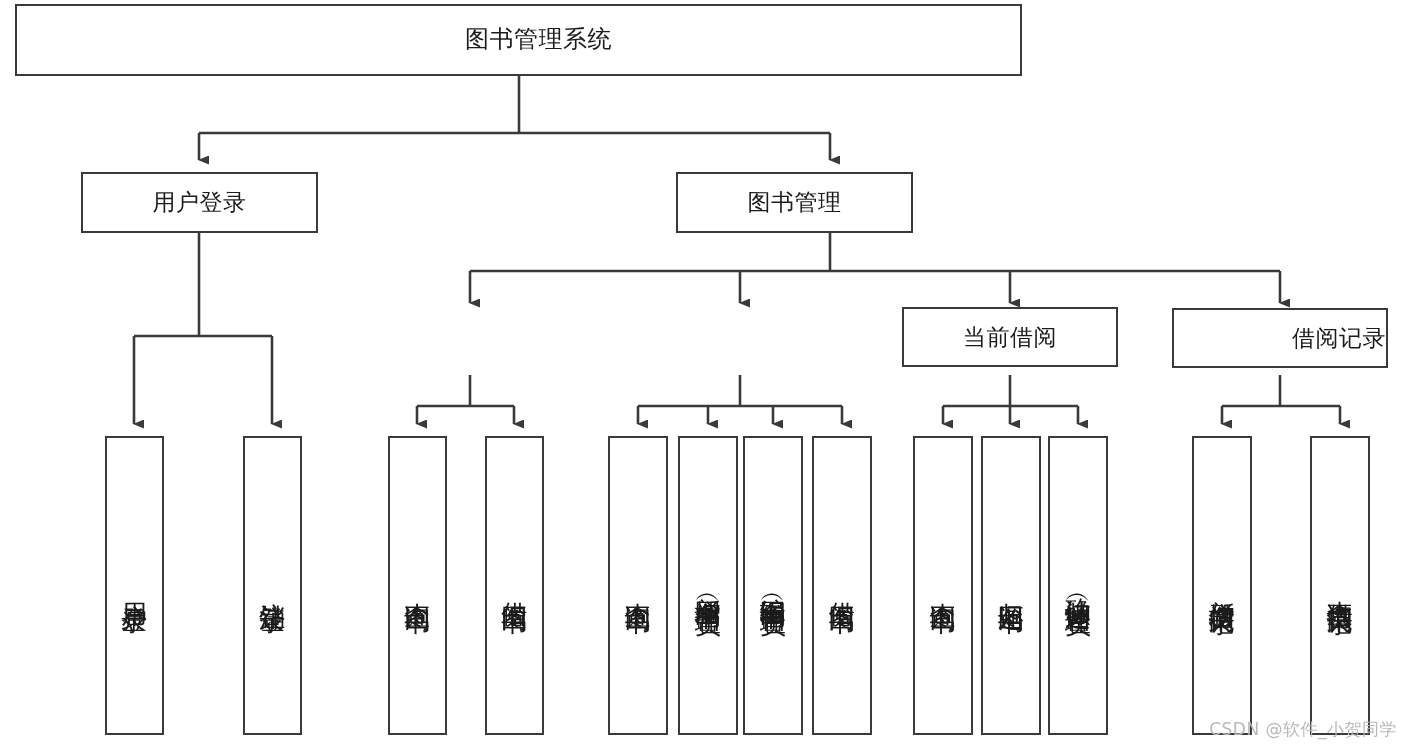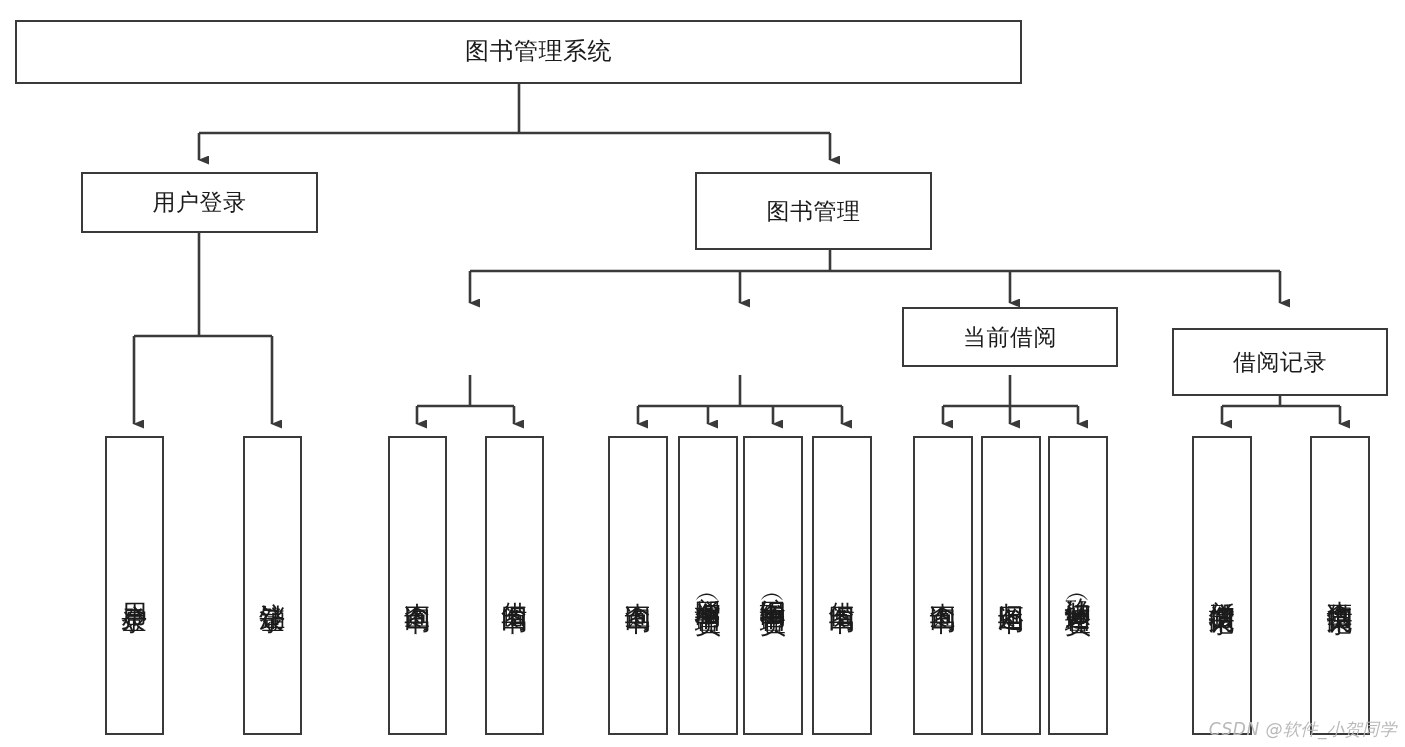--- a/index.html
+++ b/index.html
@@ -65,21 +65,20 @@
   }
   .watermark {
     position: absolute;
     right: 8px;
     bottom: 6px;
     font-size: 17px;
     color: #b9b9b9;
     letter-spacing: 0.5px;
     white-space: nowrap;
     user-select: none;
-    font-style: italic;
   }
 </style>
 </head>
 <body>
 
 <div id="canvas">
 
   <svg class="wires" viewBox="0 0 1405 747">
     <defs>
       <marker id="arrow" markerWidth="9" markerHeight="11" refX="4.5" refY="10" orient="auto" markerUnits="userSpaceOnUse">
@@ -123,35 +122,35 @@
       <path d="M1010,406 L1010,424" marker-end="url(#arrow)"></path>
       <path d="M1078,406 L1078,424" marker-end="url(#arrow)"></path>
 
       <path d="M1280,375 L1280,406"></path>
       <path d="M1222,406 L1340,406"></path>
       <path d="M1222,406 L1222,424" marker-end="url(#arrow)"></path>
       <path d="M1340,406 L1340,424" marker-end="url(#arrow)"></path>
     </g>
   </svg>
 
-  <div class="node horiz root" style="left:15px; top:20px; width:1007px; height:64px;padding-left:40px;">
+  <div class="node horiz root" style="left:15px; top:4px; width:1007px; height:72px;padding-left:40px;">
     <span class="label">图书管理系统</span>
   </div>
 
   <div class="node horiz" style="left:81px; top:172px; width:237px; height:61px;">
     <span class="label">用户登录</span>
   </div>
-  <div class="node horiz" style="left:695px; top:172px; width:237px; height:78px;">
+  <div class="node horiz" style="left:676px; top:172px; width:237px; height:61px;">
     <span class="label">图书管理</span>
   </div>
 
   <div class="node horiz" style="left:902px; top:307px; width:216px; height:60px;justify-content:center;">
     <span class="label">当前借阅</span>
   </div>
-  <div class="node horiz" style="left:1172px; top:328px; width:216px; height:68px;">
+  <div class="node horiz" style="left:1172px; top:308px; width:216px; height:60px;justify-content:flex-end;">
     <span class="label">借阅记录</span>
   </div>
 
   <div class="node vert" style="left:105px; top:436px; width:59px; height:299px;">
     <span class="label">用户登录</span>
   </div>
   <div class="node vert" style="left:243px; top:436px; width:59px; height:299px;">
     <span class="label">注销登录</span>
   </div>
 

